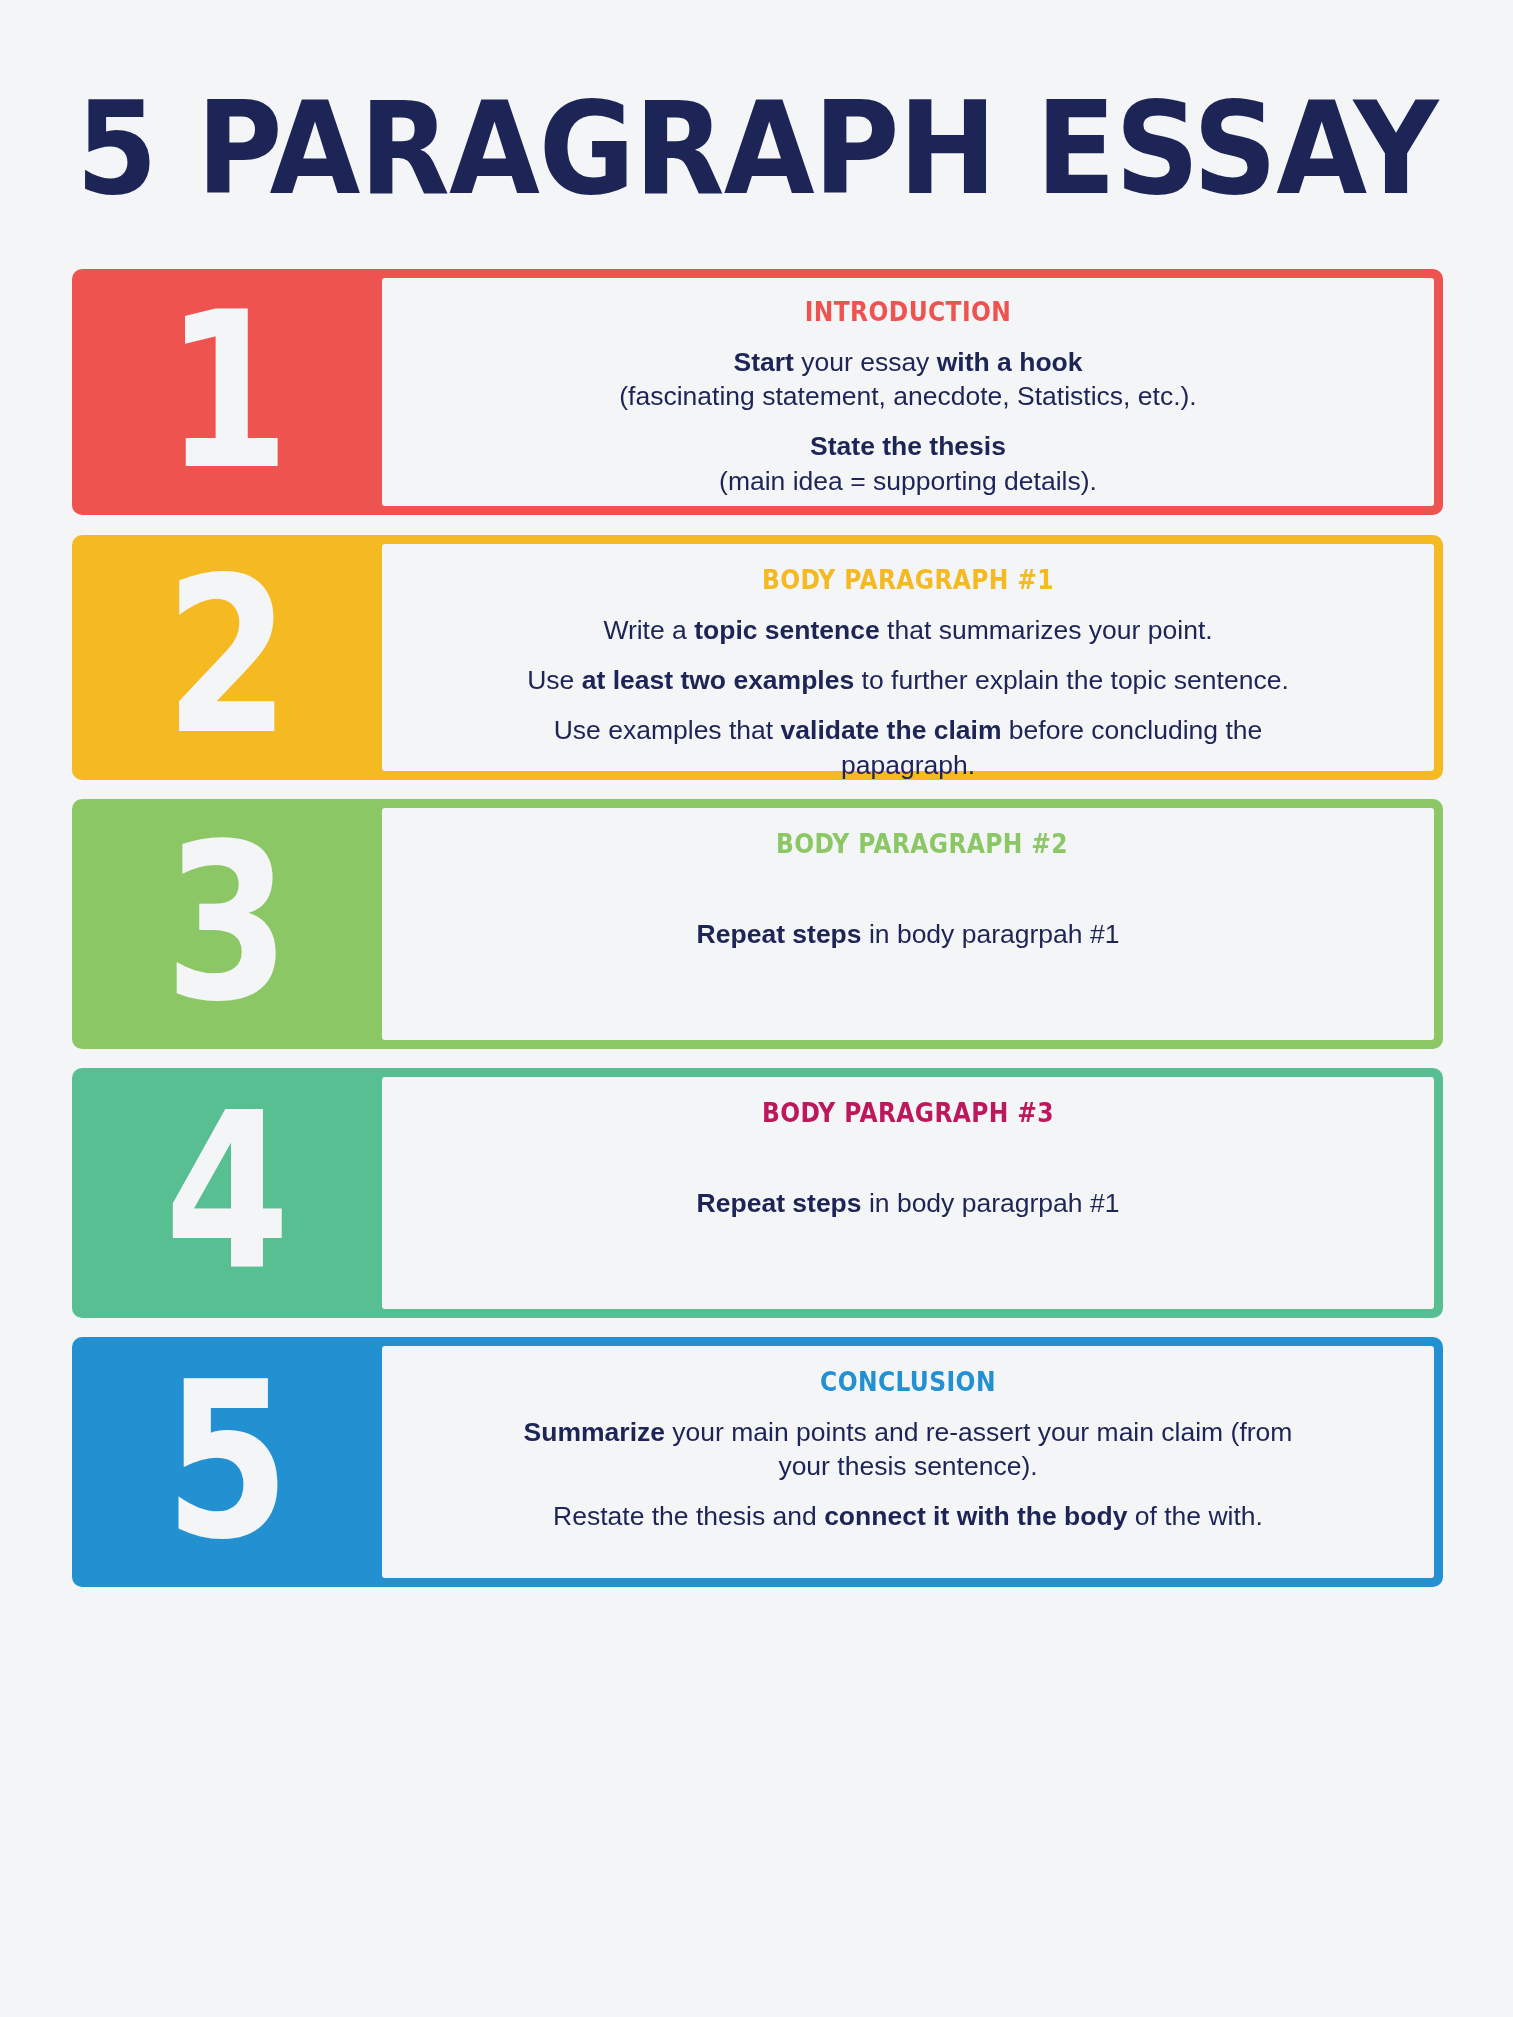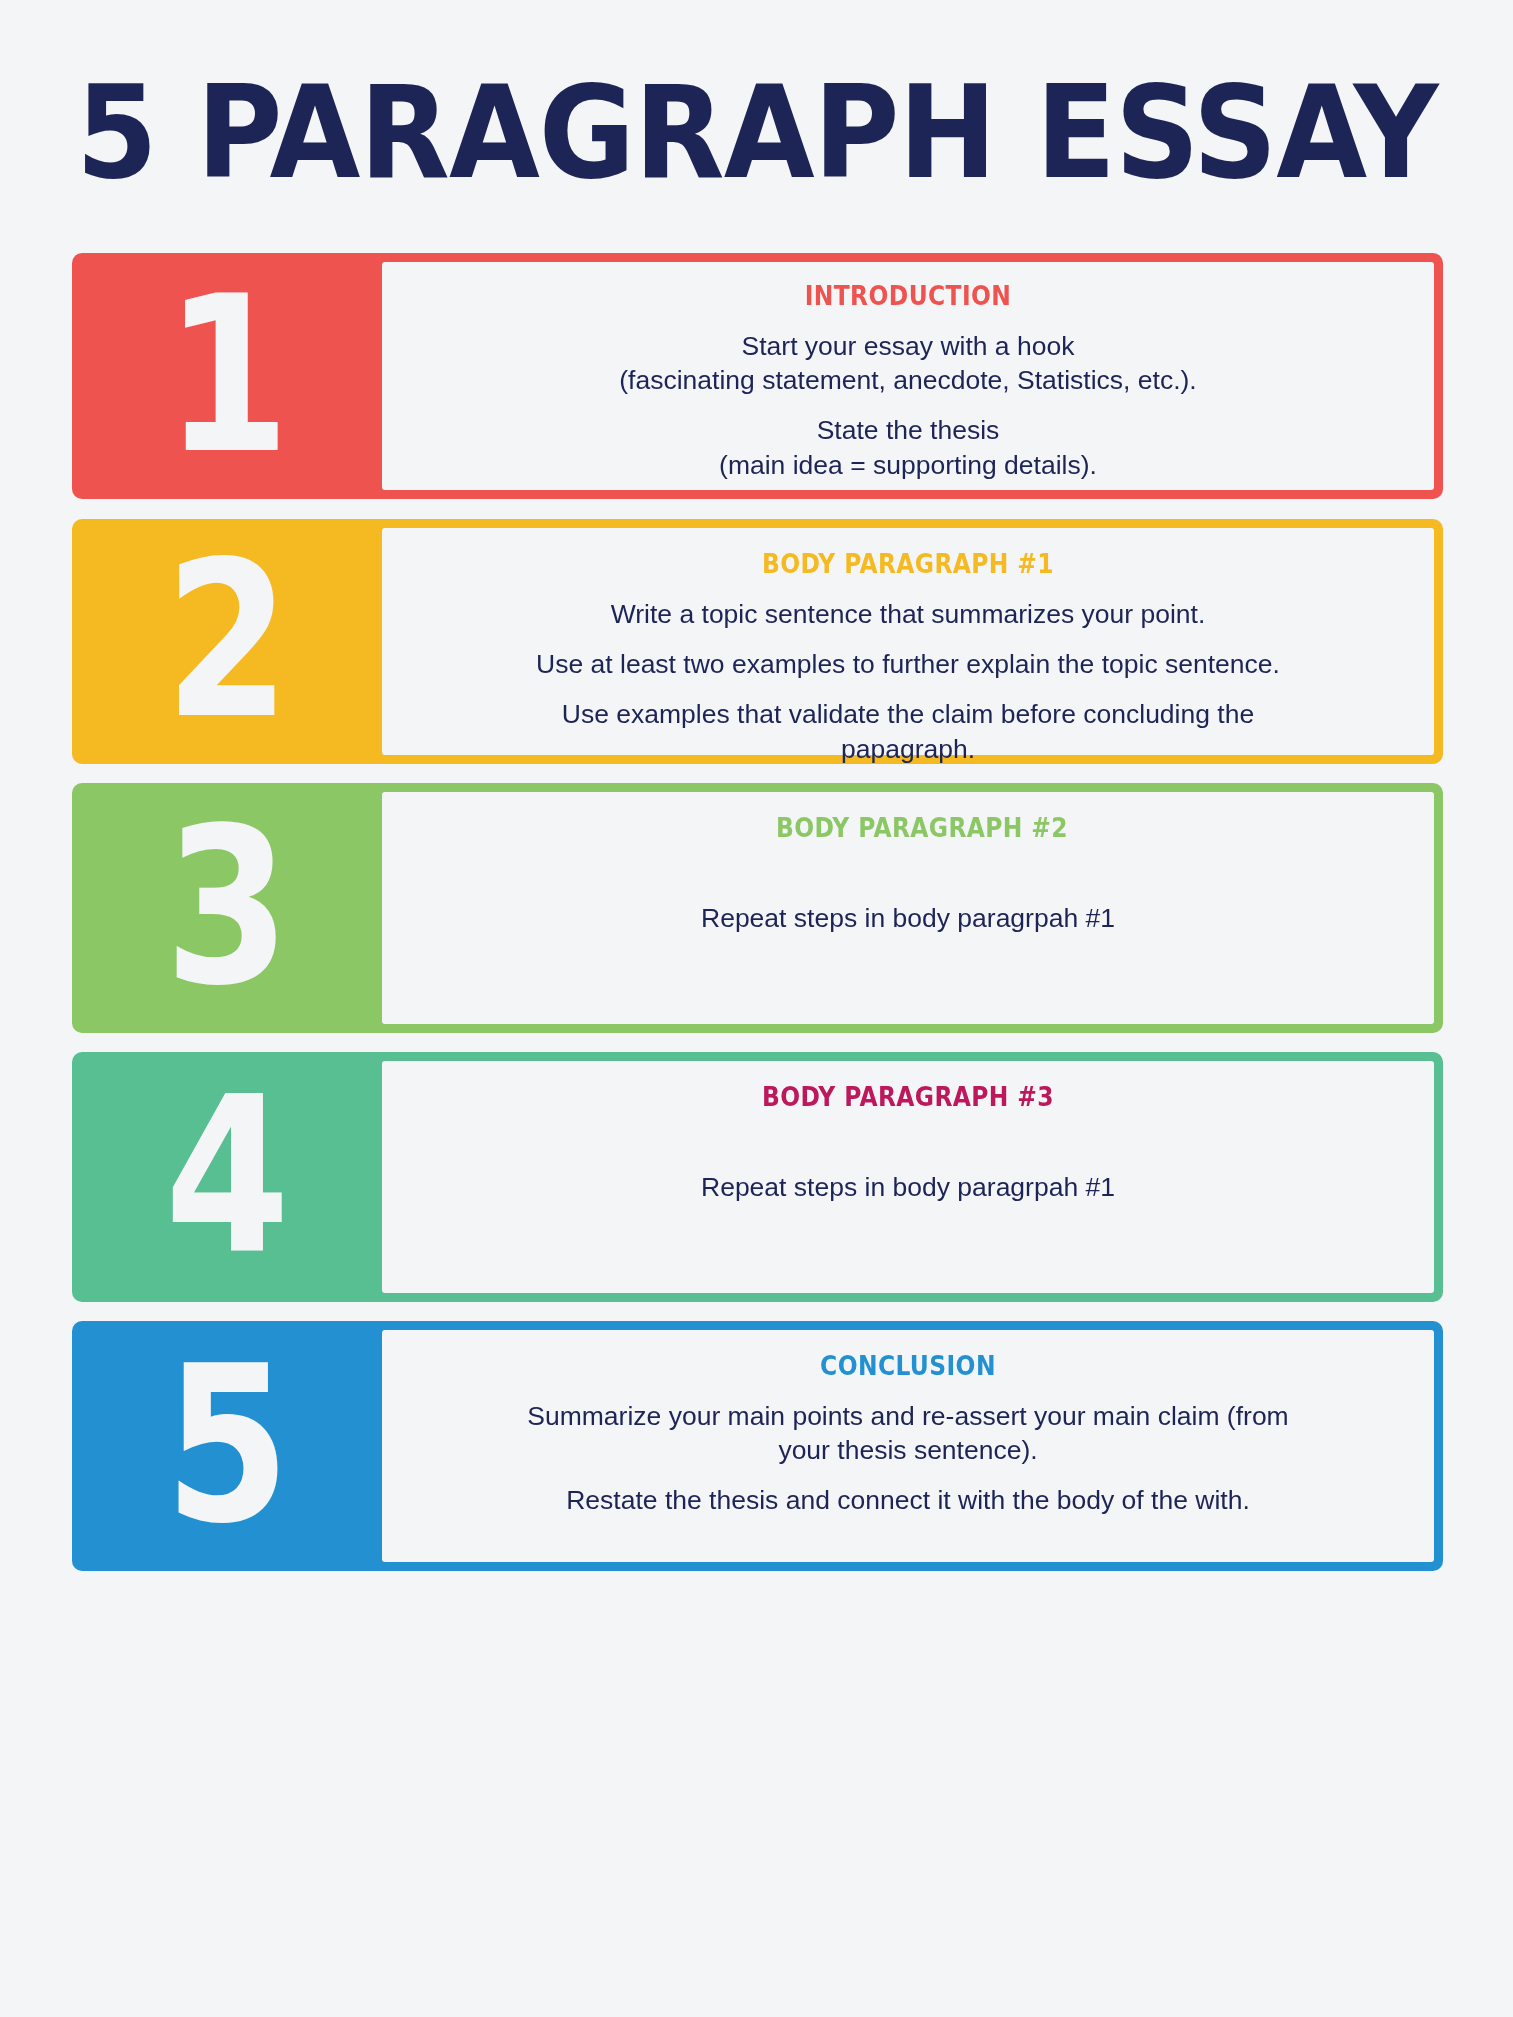--- a/index.html
+++ b/index.html
@@ -5,21 +5,21 @@
   * { margin:0; padding:0; box-sizing:border-box; }
   html, body {
     width:1513px; height:2017px;
     background:#f4f5f7;
     font-family:"Liberation Sans", sans-serif;
     overflow:hidden;
   }
   .poster {
     width:1513px; height:2017px;
     background:#f4f5f7;
-    padding:60px 70px 60px 72px;
+    padding:76px 70px 60px 72px;
     display:flex; flex-direction:column;
   }
   .poster-title {
     font-family:"DejaVu Sans Condensed","Liberation Sans Narrow","Liberation Sans", sans-serif;
     font-weight:bold;
     font-size:128px;
     line-height:1.0;
     letter-spacing:-1px;
     color:#1d2456;
     transform:scaleX(1.02);
@@ -74,21 +74,21 @@
     line-height:1.1;
     margin-bottom:4px;
   }
   .para {
     font-size:26.5px;
     line-height:1.30;
     color:#1d2456;
     margin-top:16px;
     max-width:800px;
   }
-  .para b { font-weight:normal; }
+  .para b { font-weight:bold; }
   .para.first { margin-top:14px; }
 
   
   #card1 { background:#ef5350; height:246px; }
   #card1 .panel-head { color:#f4604f; }
   #card1 .panel { padding-top:20px; }
   
   #card2 { background:#f5b921; height:245px; margin-top:20px; }
   #card2 .panel-head { color:#f7b815; }
   

